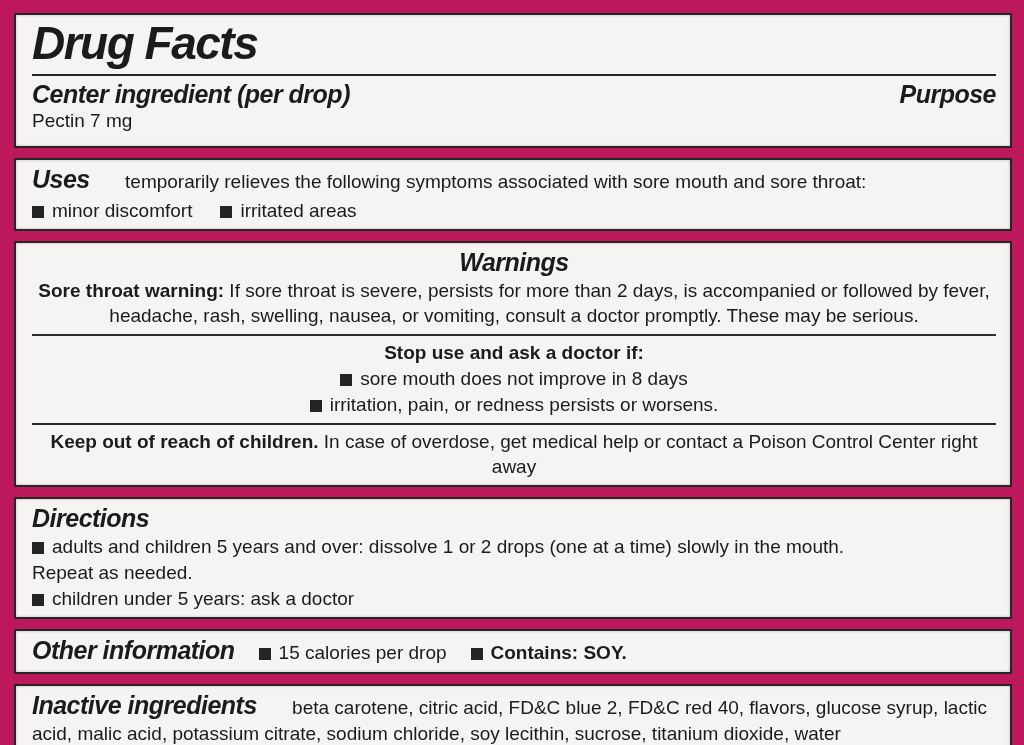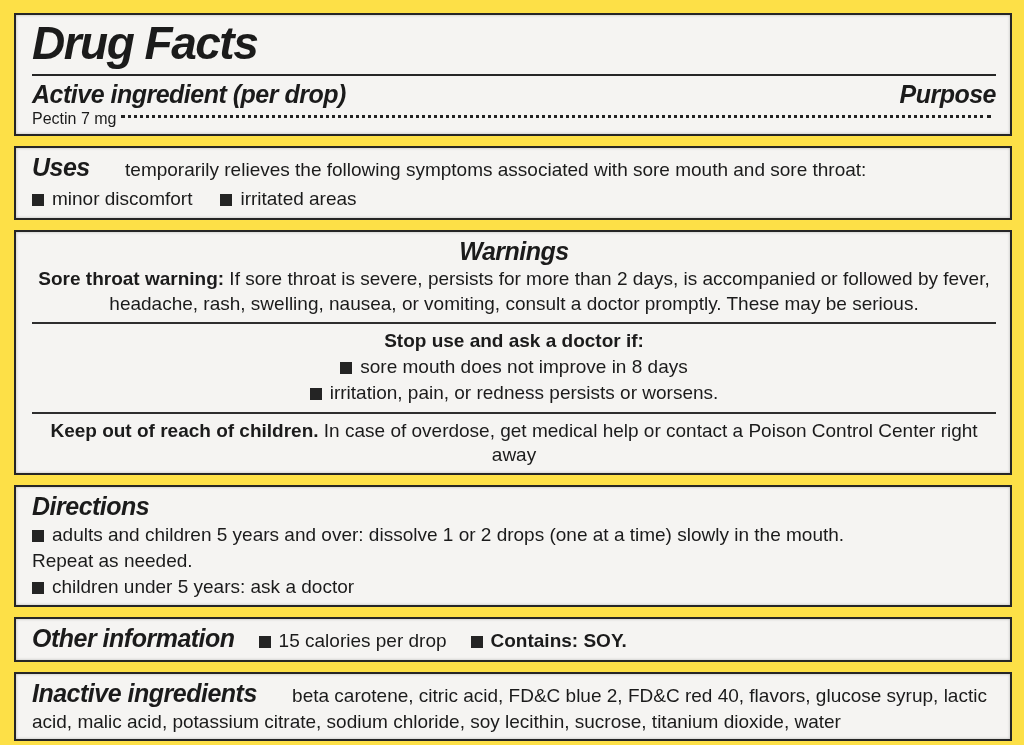--- a/index.html
+++ b/index.html
@@ -1,21 +1,21 @@
 <!DOCTYPE html>
 <html><head>
 <meta charset="utf-8">
 <style>
   html, body { margin: 0; padding: 0; background: #ffffff; }
 
   .label-frame {
     width: 1024px;
     height: 745px;
     box-sizing: border-box;
-    background: #fde047;
+    background: #be185d;
     padding: 13px 12px 11px 14px;
     display: flex;
     flex-direction: column;
     gap: 10px;
     font-family: "Liberation Sans", sans-serif;
     color: #1b1b1b;
     overflow: hidden;
   }
 
   .sec {
@@ -58,23 +58,24 @@
   }
 
   .flex-between {
     display: flex;
     justify-content: space-between;
     align-items: baseline;
   }
 
   .leader-row {
     display: flex;
-    align-items: center;
-    font-size: 16px;
+    align-items: flex-start;
+    font-size: 19px;
     line-height: 1.3;
+    flex-direction: column;
   }
   .leader {
     flex: 1;
     border-bottom: 3px dotted #222;
     margin: 0 5px 5px 5px;
     height: 1px;
   }
 
   .sq {
     display: inline-block;
@@ -96,21 +97,21 @@
 </style>
 </head>
 <body>
 
 <div class="label-frame">
 
   <div class="sec">
     <span class="h1">Drug Facts</span>
     <hr class="rule">
     <div class="flex-between">
-      <span class="h2">Active ingredient (per drop)</span>
+      <span class="h2">Center ingredient (per drop)</span>
       <span class="h2">Purpose</span>
     </div>
     <div class="leader-row">
       <span>Pectin 7 mg</span>
       <span class="leader"></span>
     </div>
   </div>
 
   <div class="sec body-txt">
     <p>

